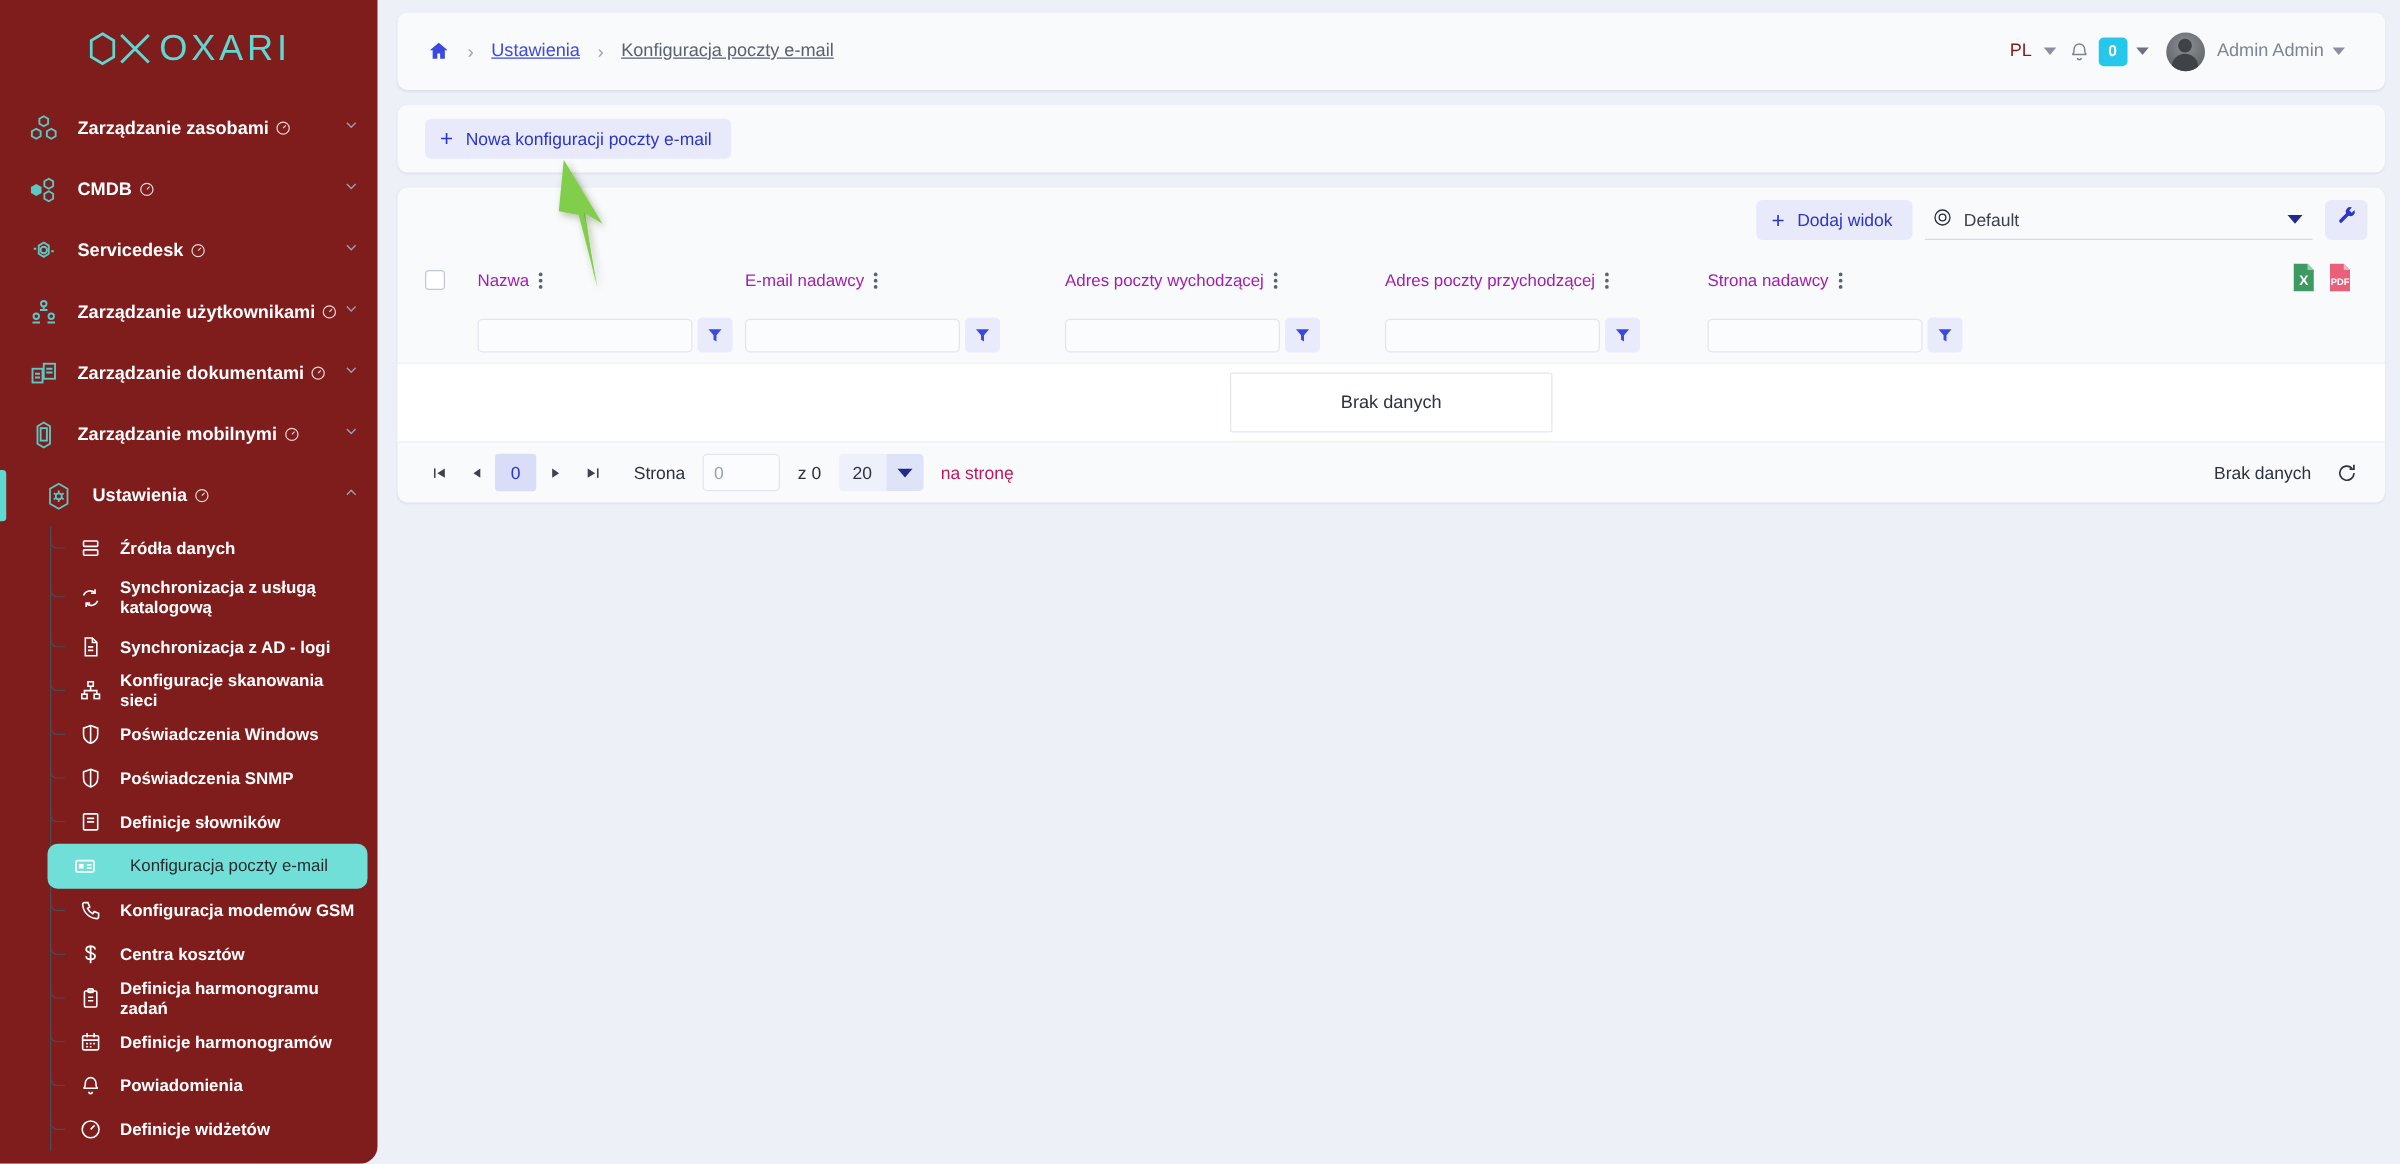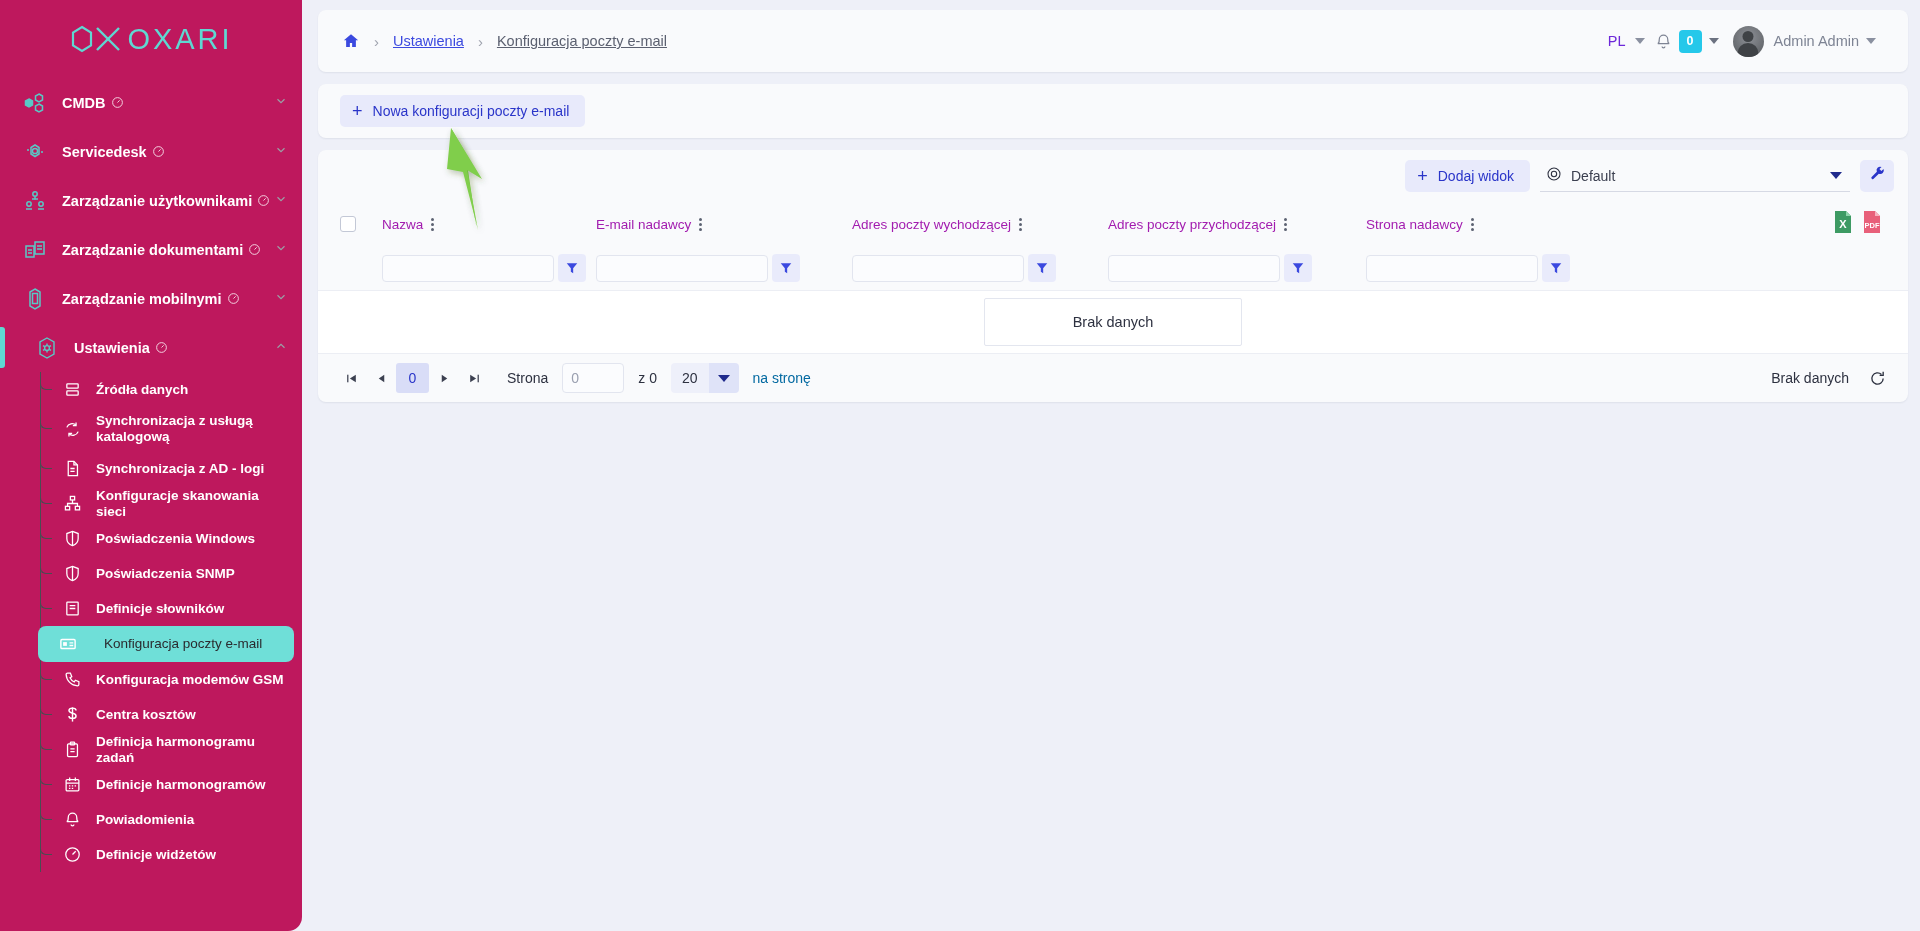--- a/index.html
+++ b/index.html
@@ -8,21 +8,21 @@
     width: 1920px; height: 931px;
     background: #eef0f8;
     font-family: "Liberation Sans", sans-serif;
     overflow: hidden;
   }
   .app { position: relative; width: 1920px; height: 931px; display: flex; }
 
   
   .sidebar {
     width: 302px; min-width: 302px; height: 931px;
-    background: #be185d;
+    background: #7f1d1d;
     border-radius: 0 0 14px 0;
     position: relative;
     overflow: hidden;
     padding-top: 0;
   }
   .logo-wrap {
     height: 70px; display: flex; align-items: center; justify-content: center;
     padding-top: 8px;
   }
   .logo-text {
@@ -104,21 +104,21 @@
   }
   .crumbs { display: flex; align-items: center; gap: 14px; }
   .crumb-home { color: #3b49df; display: flex; align-items: center; }
   .crumb-sep { color: #9fa3ae; font-size: 15px; }
   .crumb-link {
     color: #3b49df; font-size: 14.5px; text-decoration: underline;
     cursor: pointer;
   }
   .crumb-link.cur { color: #5b6070; }
   .topbar-right { margin-left: auto; display: flex; align-items: center; gap: 0; }
-  .lang { color: #6d28d9; font-size: 14.5px; padding: 0 2px; text-align: right; }
+  .lang { color: #7f1d1d; font-size: 14.5px; padding: 0 2px; text-align: right; }
   .caret { width: 0; height: 0; border-left: 5px solid transparent; border-right: 5px solid transparent;
            border-top: 6px solid #8a90a0; margin: 0 10px 0 7px; }
   .caret.dk { border-top-color: #6b7180; }
   .bell { color: #7e8494; margin-right: 7px; display: flex; }
   .badge {
     background: #25c8ea; color: #ffffff; font-size: 12.5px; font-weight: bold;
     min-width: 23px; height: 23px; border-radius: 4px;
     display: flex; align-items: center; justify-content: center; padding: 0 6px;
   }
   .avatar {
@@ -207,21 +207,21 @@
     font-family: "Liberation Sans", sans-serif;
   }
   .pg-of { color: #2d3140; font-size: 14px; margin: 0 14px; }
   .pg-size {
     display: flex; align-items: center; height: 30px; border-radius: 4px; overflow: hidden;
     cursor: pointer;
   }
   .pg-size .val { background: #eef0fa; color: #2d3140; font-size: 14px; padding: 0 11px; height: 30px; display:flex; align-items:center;}
   .pg-size .arrow { background: #dfe3f8; width: 30px; height: 30px; display: flex; align-items: center; justify-content: center; }
   .pg-size .arrow i { width:0;height:0;border-left:6px solid transparent;border-right:6px solid transparent;border-top:7px solid #1f2a8c; display:block;}
-  .pg-per { color: #0369a1; font-size: 14px; margin-left: 14px; }
+  .pg-per { color: #be185d; font-size: 14px; margin-left: 14px; }
   .footer-right { margin-left: auto; display: flex; align-items: center; gap: 20px; }
   .footer-nodata { color: #2d3140; font-size: 14px; }
   .refresh { cursor: pointer; color: #2d3140; display: flex; }
 
   
   .anno-arrow { position: absolute; left: 440px; top: 126px; pointer-events: none; }
 </style>
 </head>
 <body>
 
@@ -235,20 +235,43 @@
           <polygon points="13,3 22,8.5 22,21.5 13,27 4,21.5 4,8.5" fill="none" stroke="#5fd8d2" stroke-width="2.2"></polygon>
           <line x1="28" y1="4" x2="50" y2="26" stroke="#5fd8d2" stroke-width="2.4"></line>
           <line x1="50" y1="4" x2="28" y2="26" stroke="#5fd8d2" stroke-width="2.4"></line>
         </svg>
         <span style="letter-spacing:3px;font-size:29px;">OXARI</span>
       </span>
     </div>
 
     <nav class="nav-top">
 
+      <div class="nav-item">
+        <span class="ic">
+          <svg width="24" height="24" viewBox="0 0 24 24" fill="none" stroke="#59c9c6" stroke-width="1.5">
+            <polygon points="12,2 15.5,4 15.5,8 12,10 8.5,8 8.5,4"></polygon>
+            <polygon points="6,12 9.5,14 9.5,18 6,20 2.5,18 2.5,14"></polygon>
+            <polygon points="18,12 21.5,14 21.5,18 18,20 14.5,18 14.5,14"></polygon>
+          </svg>
+        </span>
+        <span class="lbl">
+          <span>Zarządzanie zasobami</span>
+          <span class="spd">
+            <svg width="13" height="13" viewBox="0 0 24 24" fill="none" stroke="#ffffff" stroke-width="1.8">
+                <circle cx="12" cy="12" r="9"></circle>
+                <path d="M12 12 L16 8"></path>
+              </svg>
+          </span>
+        </span>
+        <span class="chev">
+          <svg width="14" height="14" viewBox="0 0 24 24" fill="none" stroke="#9aa0a6" stroke-width="2">
+              <polyline points="6,9 12,15 18,9"></polyline>
+            </svg>
+        </span>
+      </div>
 
       <div class="nav-item">
         <span class="ic">
           <svg width="24" height="24" viewBox="0 0 24 24" fill="none" stroke="#59c9c6" stroke-width="1.5">
             <polygon points="16,3 19.5,5 19.5,9 16,11 12.5,9 12.5,5"></polygon>
             <polygon points="16,13 19.5,15 19.5,19 16,21 12.5,19 12.5,15"></polygon>
             <polygon points="6,8 9.5,10 9.5,14 6,16 2.5,14 2.5,10" fill="#59c9c6"></polygon>
           </svg>
         </span>
         <span class="lbl">

